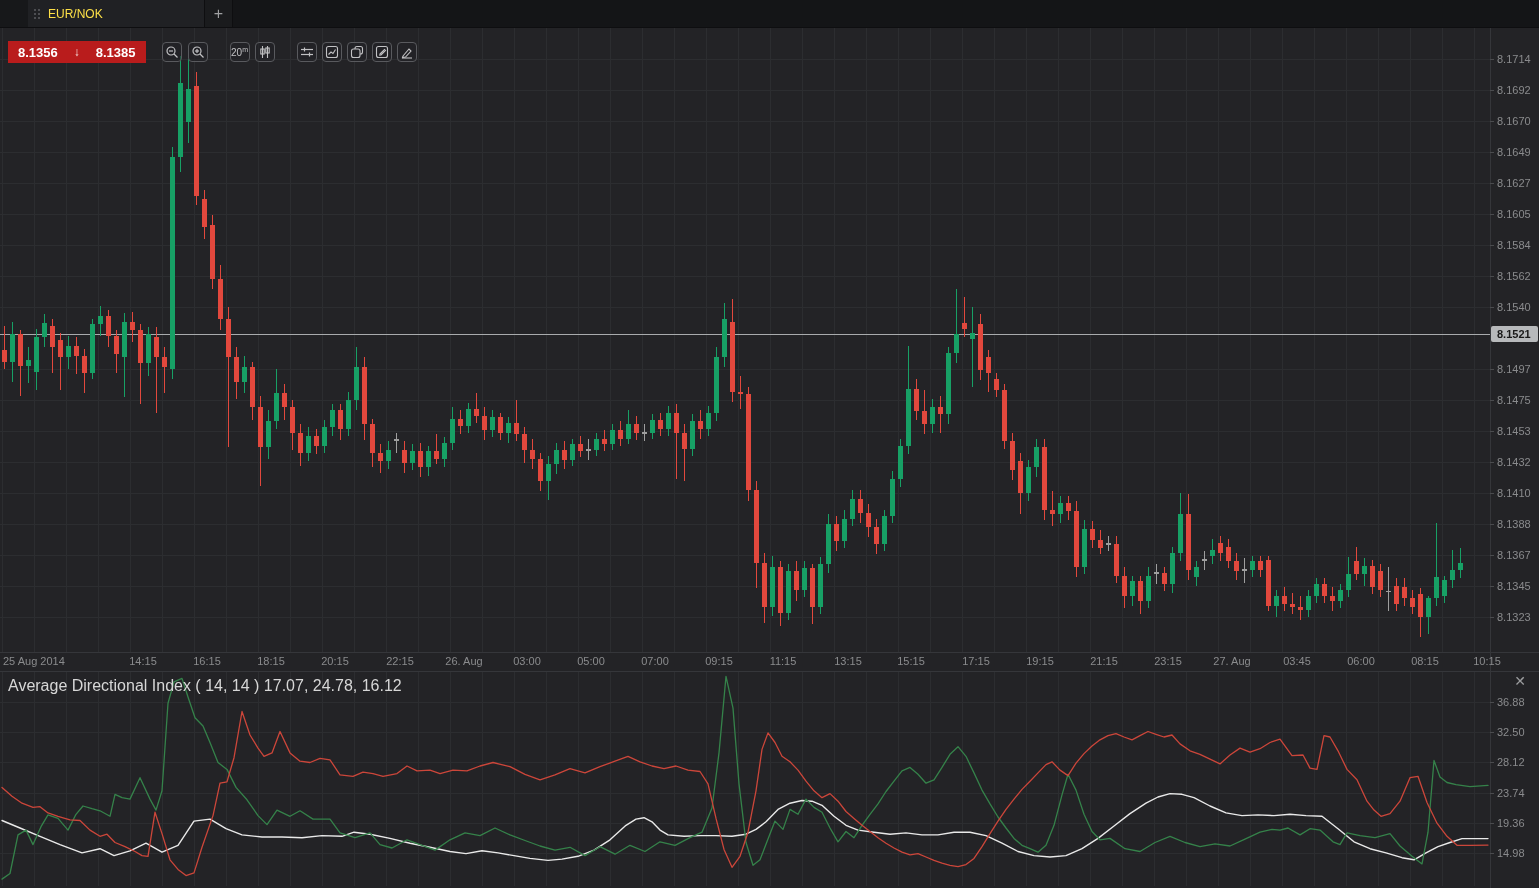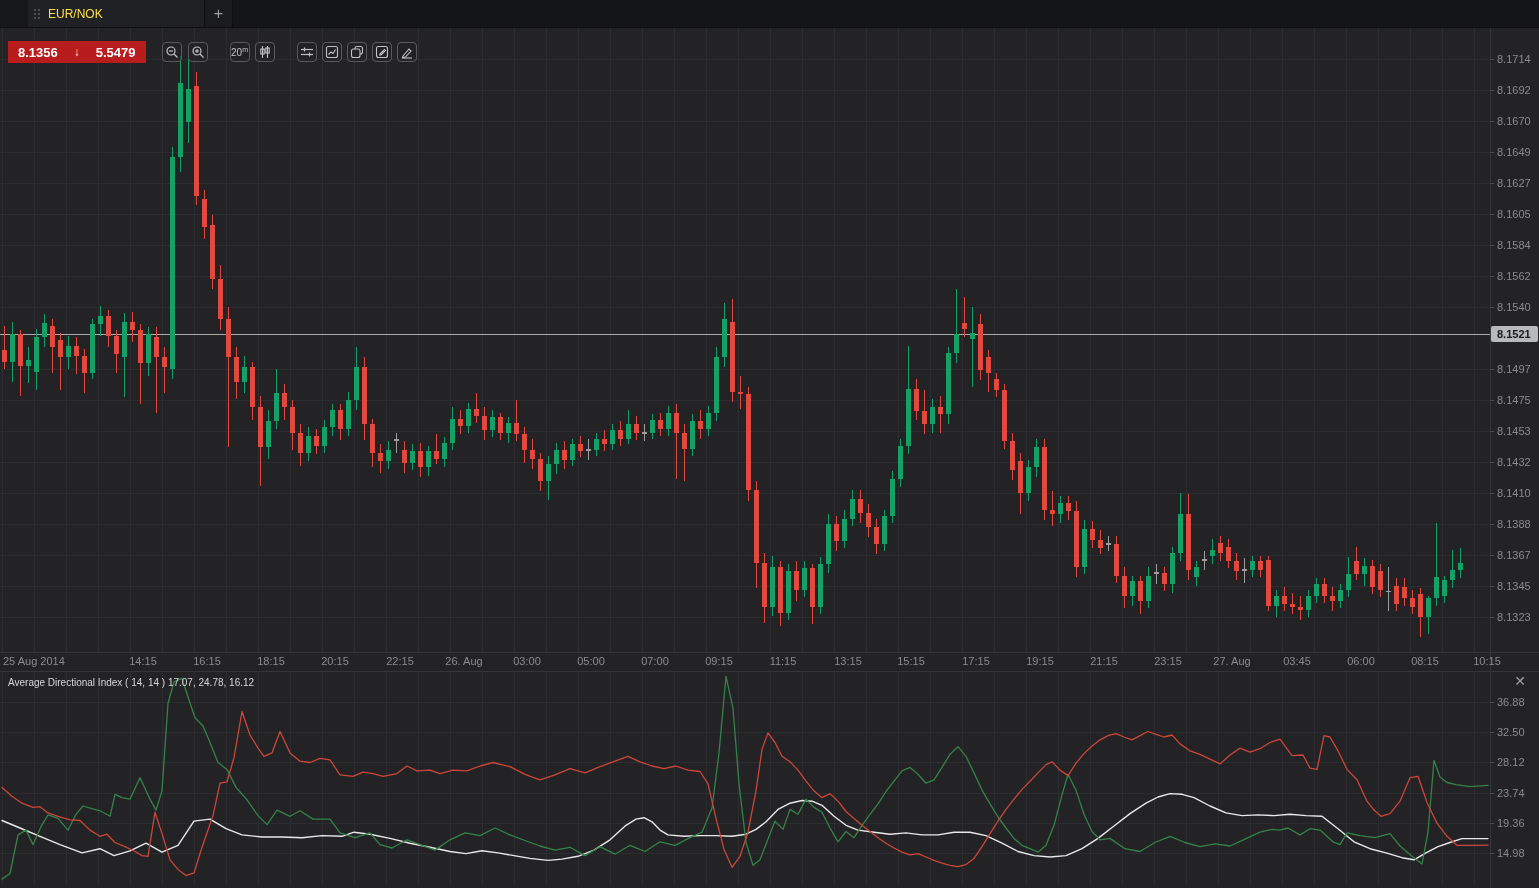--- a/index.html
+++ b/index.html
@@ -19,21 +19,21 @@
   .quote .bid{margin-right:16px;}
   .quote .arr{font-size:12px;font-weight:normal;margin-right:16px;color:#f3dedd;}
   .tbtns{display:flex;align-items:center;margin-left:16px;}
   .tbtn{width:20px;height:20px;border:1px solid #595a5e;border-radius:4px;background:rgba(35,35,38,.55);
         display:flex;align-items:center;justify-content:center;color:#c2c2c4;cursor:pointer;box-sizing:border-box;}
   .tbtn svg{display:block;}
   .g1{margin-right:6px;} .gap-l{margin-left:22px;} .g2{margin-right:5px;}
   .tf{font-size:10px;color:#c2c2c4;line-height:1;}
   .tf sup{font-size:7px;}
   
-  .ind-header{position:absolute;left:8px;top:677px;color:#d7d7d7;font-size:10px;z-index:5;white-space:pre;text-align:center;}
+  .ind-header{position:absolute;left:8px;top:677px;color:#d7d7d7;font-size:16px;z-index:5;white-space:pre;text-align:center;}
   .ind-close{position:absolute;left:1510px;top:671px;width:20px;height:20px;color:#9c9d9f;font-size:14px;
              display:flex;align-items:center;justify-content:center;cursor:pointer;z-index:6;}
   svg text{font-family:"Liberation Sans",sans-serif;}
 </style>
 </head>
 <body>
 
 <div class="app">
 
   <svg id="chart-svg" width="1539" height="888" style="position:absolute;left:0;top:0;">
@@ -630,21 +630,21 @@
     <div class="tab-plus">
       <span>+</span>
     </div>
     <div class="tabbar-rest"></div>
   </div>
 
   <div class="toolbar">
     <div class="quote">
       <span class="bid">8.1356</span>
       <span class="arr">↓</span>
-      <span class="ask">5.5479</span>
+      <span class="ask">8.1385</span>
     </div>
     <div class="tbtns">
       <div class="tbtn g1">
         <svg width="14" height="14" viewBox="0 0 14 14" fill="none" stroke="#c2c2c4" stroke-width="1.2">
             <circle cx="6" cy="6" r="4"></circle>
             <line x1="9" y1="9" x2="12.5" y2="12.5"></line>
             <line x1="4" y1="6" x2="8" y2="6"></line>
           </svg>
       </div>
       <div class="tbtn">

